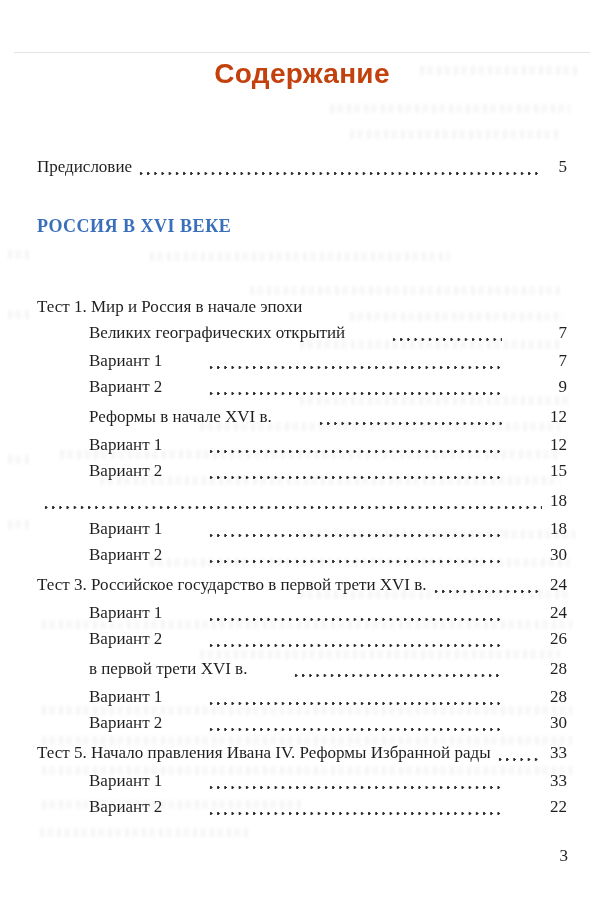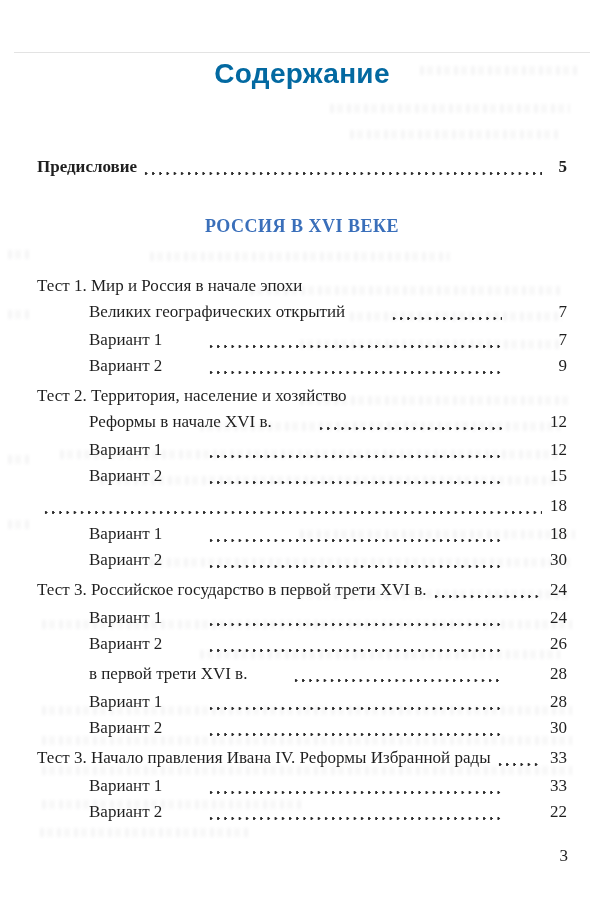--- a/index.html
+++ b/index.html
@@ -31,31 +31,31 @@
   .title {
     margin: 0;
     font-family: "Liberation Sans", sans-serif;
     font-weight: 700;
     font-size: 28px;
     line-height: 36px;
     text-align: center;
     letter-spacing: .3px;
   }
   .preface-row { margin-top: 62px; }
-  .bold { font-weight: 700; }
+  .bold { font-weight: 400; }
 
   .section-header {
     margin: 36px 0 0 0;
     font-size: 18px;
     font-weight: 700;
     letter-spacing: .5px;
-    text-align: center;
-  }
-
-  .toc-list { margin-top: 36px; }
+    text-align: left;
+  }
+
+  .toc-list { margin-top: 57px; }
   .entry { margin-bottom: 4px; }
   .variants { margin-top: 2px; }
 
   .row {
     display: flex;
     align-items: flex-end;
     line-height: 26px;
     font-size: 17px;
   }
   .row .label { white-space: nowrap; }
@@ -105,21 +105,21 @@
       <div class="smudge" style="top: 800px; left: 42px; width: 260px;"></div>
       <div class="smudge" style="top: 828px; left: 40px; width: 210px;"></div>
       <div class="smudge" style="top: 250px; left: 8px; width: 24px;"></div>
       <div class="smudge" style="top: 310px; left: 8px; width: 24px;"></div>
       <div class="smudge" style="top: 455px; left: 8px; width: 24px;"></div>
       <div class="smudge" style="top: 520px; left: 8px; width: 24px;"></div>
     </div>
 
   <div class="content">
 
-    <h1 class="title" style="color: #0369a1;">Содержание</h1>
+    <h1 class="title" style="color: #c2410c;">Содержание</h1>
 
     <div class="row preface-row bold">
       <span class="label">Предисловие</span>
       <span class="dots"></span>
       <span class="pg">5</span>
     </div>
 
     <h2 class="section-header" style="color: rgb(58, 111, 186);">РОССИЯ В XVI ВЕКЕ</h2>
 
     <div class="toc-list" id="toc-list">
@@ -139,23 +139,20 @@
               <span class="pg">7</span>
             </div>
             <div class="row indent">
               <span class="label">Вариант 2</span>
               <span class="dots"></span>
               <span class="pg">9</span>
             </div>
           </div>
         </div>
         <div class="entry">
-          <div class="row">
-            <span class="label">Тест 2. Территория, население и хозяйство</span>
-          </div>
           <div class="row indent">
             <span class="label">Реформы в начале XVI в.</span>
             <span class="dots"></span>
             <span class="pg">12</span>
           </div>
           <div class="variants">
             <div class="row indent">
               <span class="label">Вариант 1</span>
               <span class="dots"></span>
               <span class="pg">12</span>
@@ -218,21 +215,21 @@
             </div>
             <div class="row indent">
               <span class="label">Вариант 2</span>
               <span class="dots"></span>
               <span class="pg">30</span>
             </div>
           </div>
         </div>
         <div class="entry">
           <div class="row">
-            <span class="label">Тест 3. Начало правления Ивана IV. Реформы Избранной рады</span>
+            <span class="label">Тест 5. Начало правления Ивана IV. Реформы Избранной рады</span>
             <span class="dots"></span>
             <span class="pg">33</span>
           </div>
           <div class="variants">
             <div class="row indent">
               <span class="label">Вариант 1</span>
               <span class="dots"></span>
               <span class="pg">33</span>
             </div>
             <div class="row indent">

